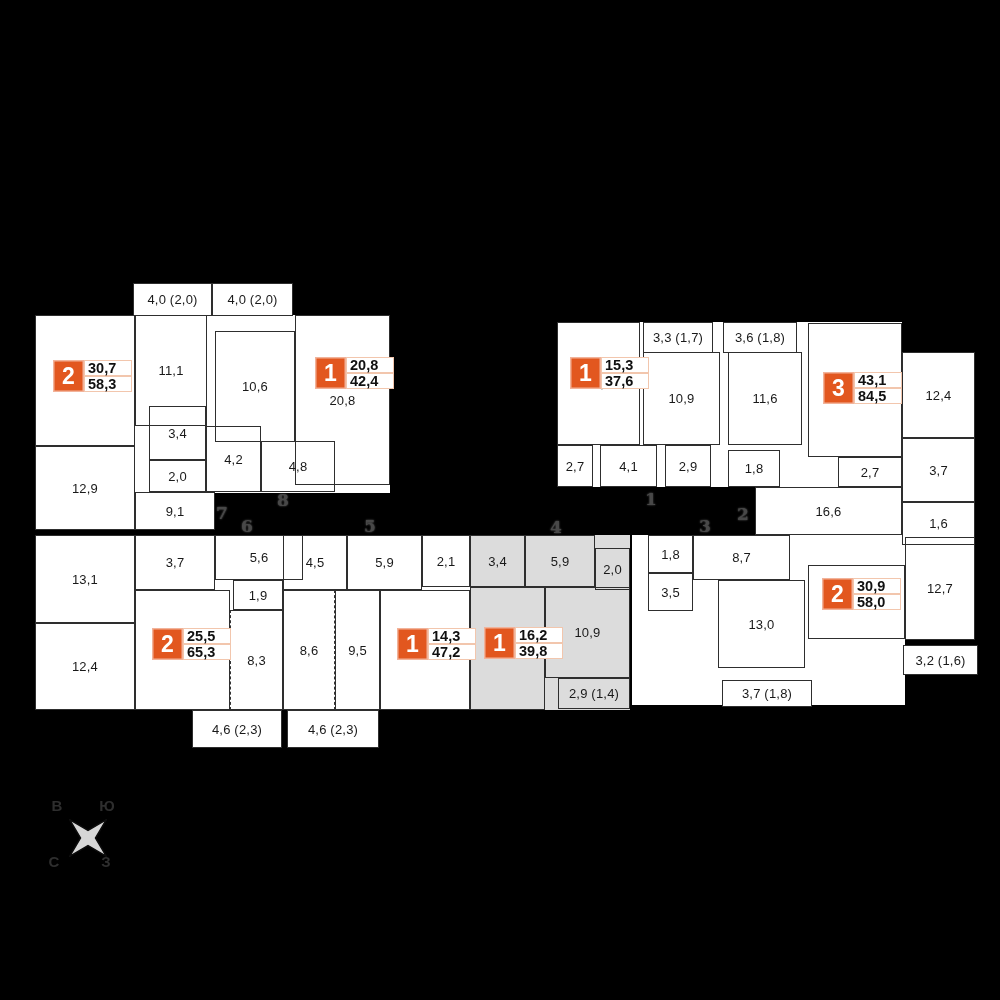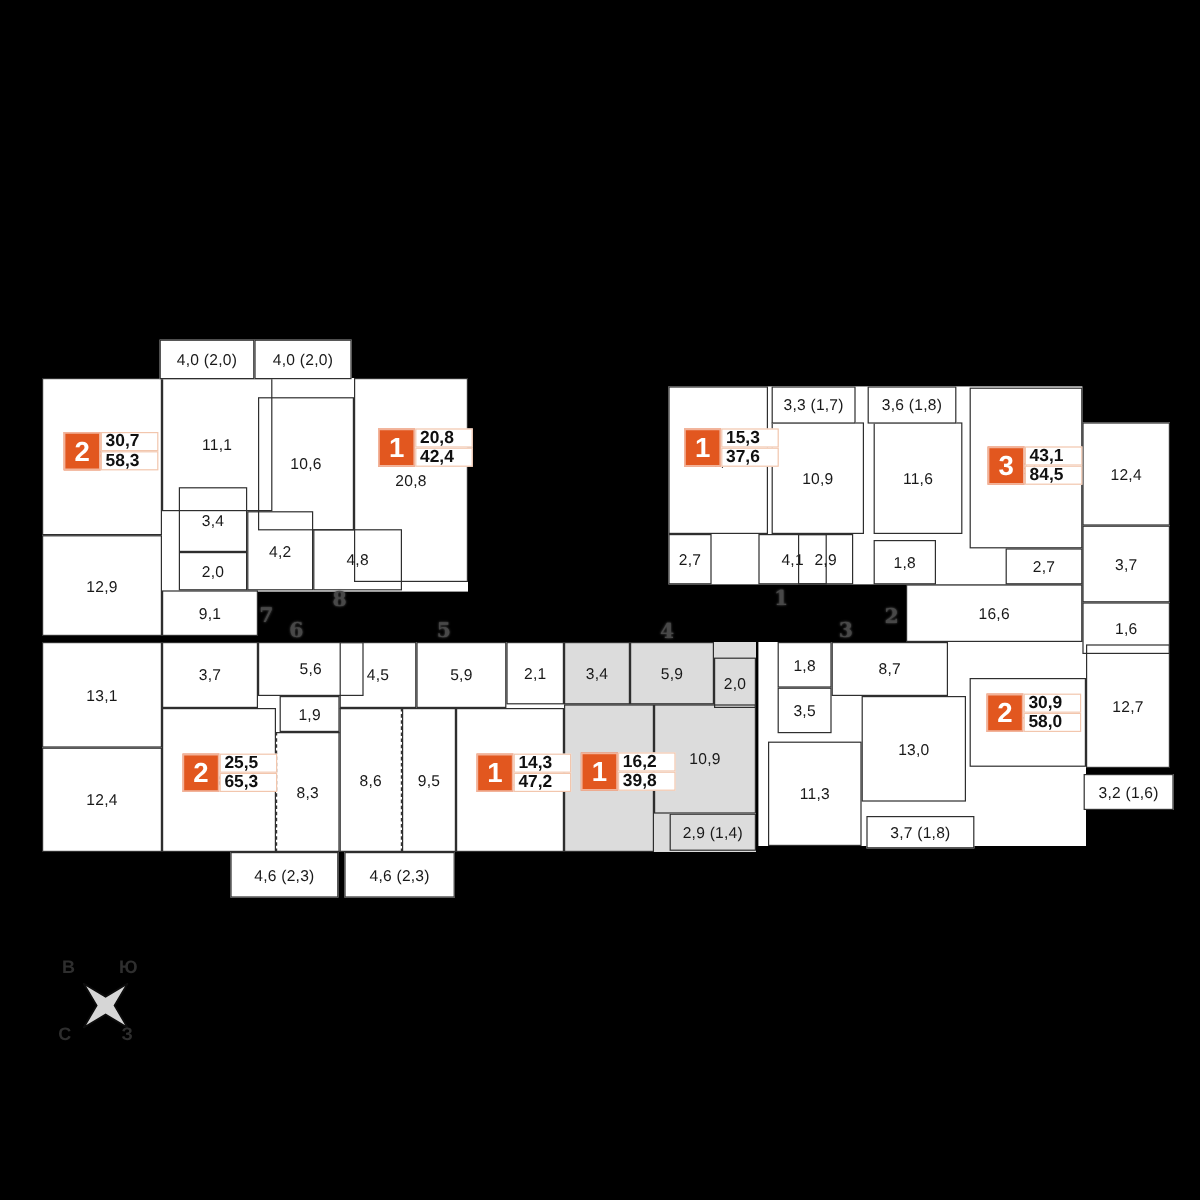--- a/index.html
+++ b/index.html
@@ -46,21 +46,21 @@
     <div class="block" style="left: 35px; top: 535px; width: 595px; height: 175px; position: absolute;"></div>
     <div class="block" style="left: 632px; top: 535px; width: 273px; height: 170px; position: absolute;"></div>
     <div class="block" style="left: 905px; top: 537px; width: 70px; height: 103px; position: absolute;"></div>
     <div class="block gray" style="left: 470px; top: 535px; width: 160px; height: 175px; position: absolute;"></div>
     <div class="room" style="left: 35px; top: 315px; width: 100px; height: 131px; position: absolute;">
       <div class="room-label">17,8</div>
     </div>
     <div class="room" style="left: 35px; top: 446px; width: 100px; height: 84px; position: absolute;">
       <div class="room-label">12,9</div>
     </div>
-    <div class="room" style="left: 135px; top: 315px; width: 92px; height: 111px; position: absolute;">
+    <div class="room" style="left: 135px; top: 315px; width: 72px; height: 111px; position: absolute;">
       <div class="room-label">11,1</div>
     </div>
     <div class="room" style="left: 149px; top: 406px; width: 57px; height: 54px; position: absolute;">
       <div class="room-label">3,4</div>
     </div>
     <div class="room" style="left: 149px; top: 460px; width: 57px; height: 32px; position: absolute;">
       <div class="room-label">2,0</div>
     </div>
     <div class="room" style="left: 135px; top: 492px; width: 80px; height: 38px; position: absolute;">
       <div class="room-label">9,1</div>
@@ -79,21 +79,21 @@
     </div>
     <div class="room" style="left: 557px; top: 322px; width: 83px; height: 123px; position: absolute;">
       <div class="room-label">15,3</div>
     </div>
     <div class="room" style="left: 643px; top: 352px; width: 77px; height: 93px; position: absolute;">
       <div class="room-label">10,9</div>
     </div>
     <div class="room" style="left: 557px; top: 445px; width: 36px; height: 42px; position: absolute;">
       <div class="room-label">2,7</div>
     </div>
-    <div class="room" style="left: 632px; top: 445px; width: 57px; height: 42px; position: absolute;">
+    <div class="room" style="left: 600px; top: 445px; width: 57px; height: 42px; position: absolute;">
       <div class="room-label">4,1</div>
     </div>
     <div class="room" style="left: 665px; top: 445px; width: 46px; height: 42px; position: absolute;">
       <div class="room-label">2,9</div>
     </div>
     <div class="room" style="left: 728px; top: 352px; width: 74px; height: 93px; position: absolute;">
       <div class="room-label">11,6</div>
     </div>
     <div class="room" style="left: 728px; top: 450px; width: 52px; height: 37px; position: absolute;">
       <div class="room-label">1,8</div>
@@ -174,23 +174,20 @@
       <div class="room-label">1,8</div>
     </div>
     <div class="room" style="left: 693px; top: 535px; width: 97px; height: 45px; position: absolute;">
       <div class="room-label">8,7</div>
     </div>
     <div class="room" style="left: 648px; top: 573px; width: 45px; height: 38px; position: absolute;">
       <div class="room-label">3,5</div>
     </div>
     <div class="room" style="left: 718px; top: 580px; width: 87px; height: 88px; position: absolute;">
       <div class="room-label">13,0</div>
-    </div>
-    <div class="room" style="left: 640px; top: 618px; width: 78px; height: 87px; position: absolute;">
-      <div class="room-label">11,3</div>
     </div>
     <div class="room" style="left: 808px; top: 565px; width: 97px; height: 74px; position: absolute;">
       <div class="room-label">17,9</div>
     </div>
     <div class="room" style="left: 905px; top: 537px; width: 70px; height: 103px; position: absolute;">
       <div class="room-label">12,7</div>
     </div>
     <div class="balcony" style="left: 133px; top: 283px; width: 79px; height: 33px; position: absolute;">
       <div class="room-label">4,0 (2,0)</div>
     </div>

